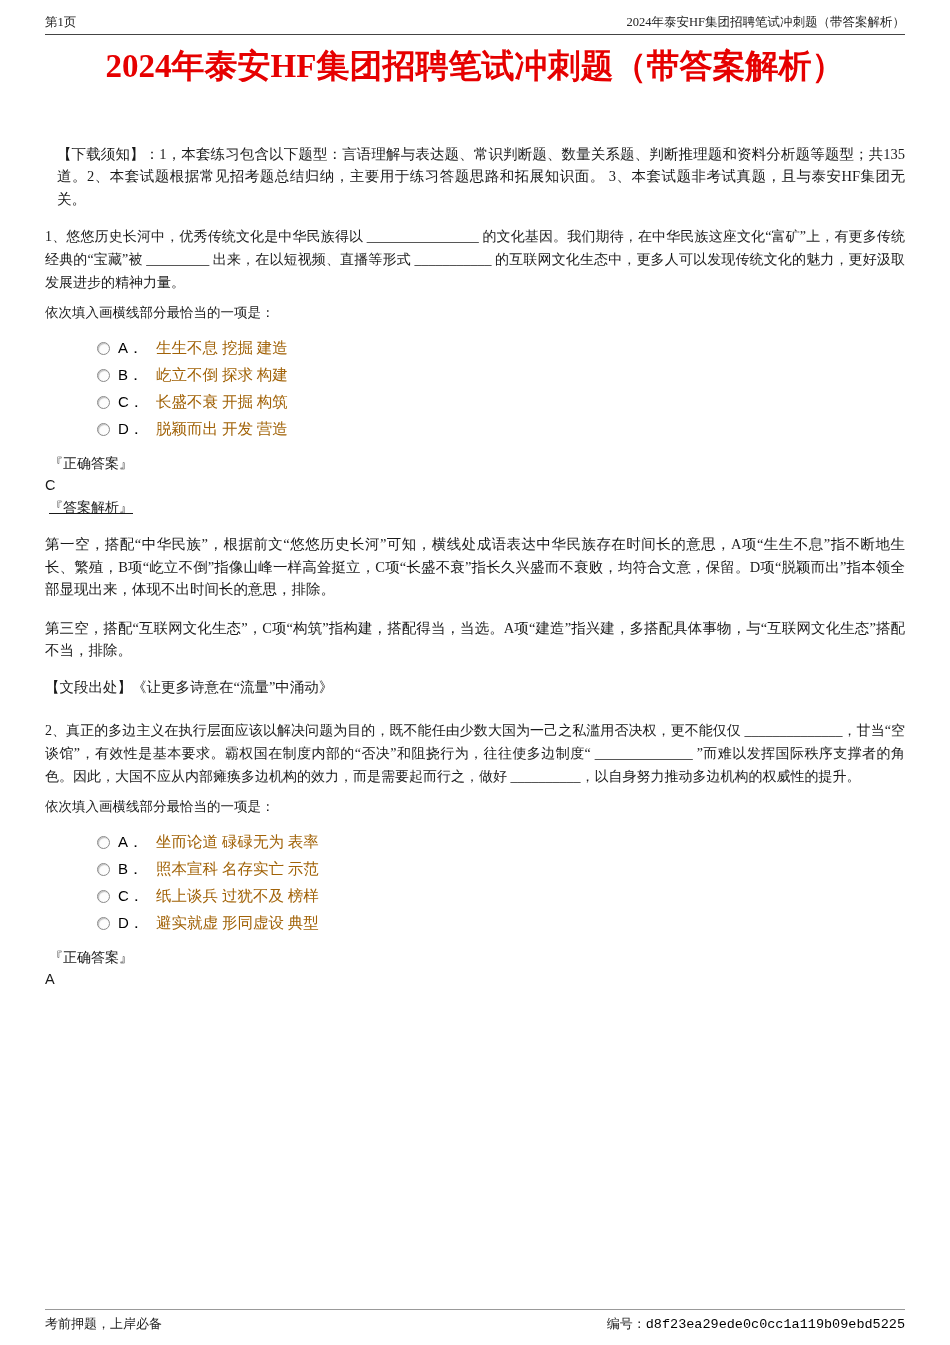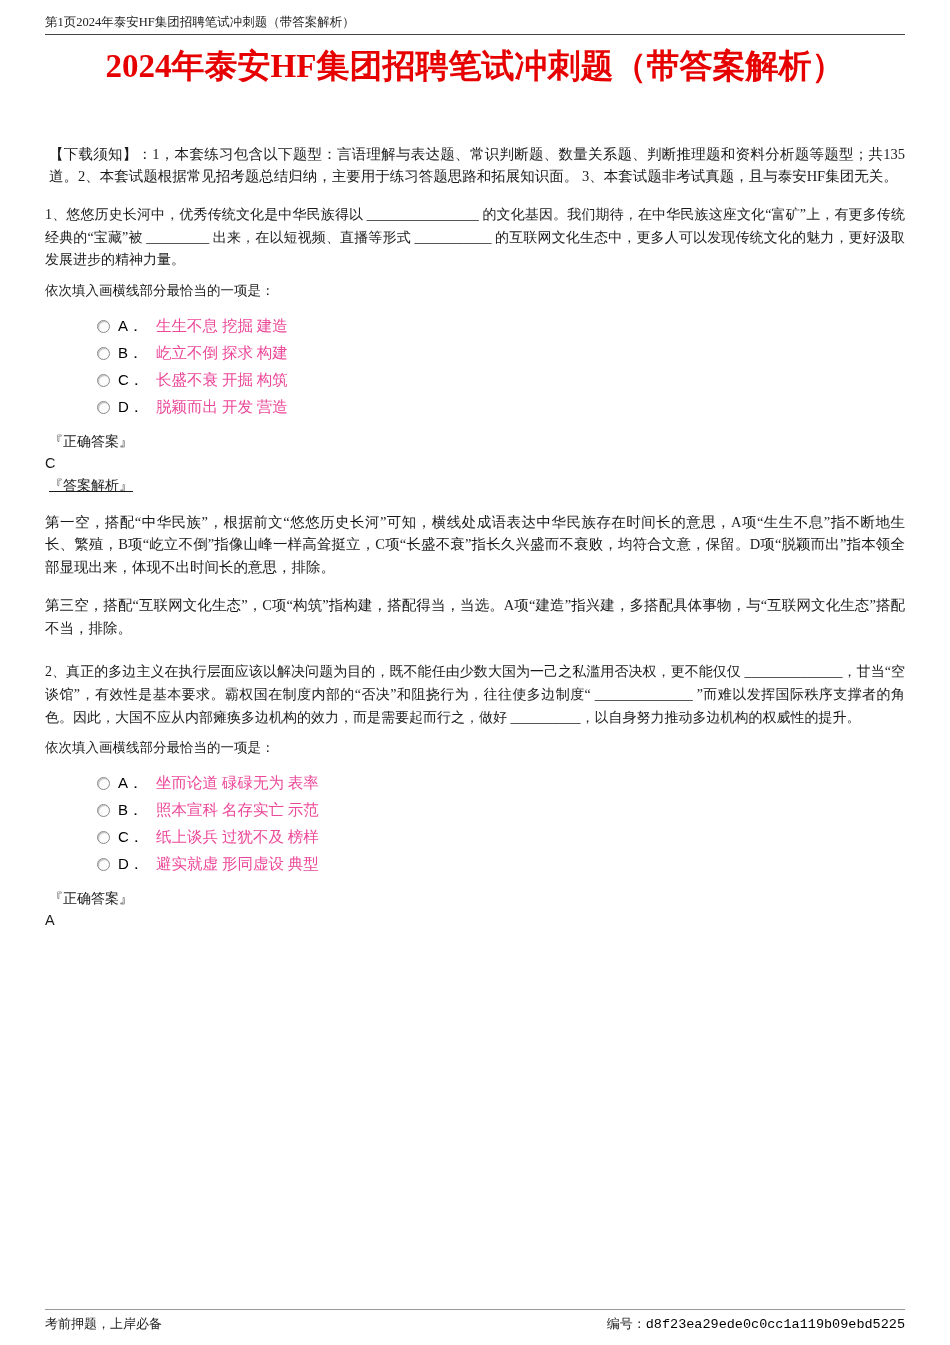--- a/index.html
+++ b/index.html
@@ -18,20 +18,21 @@
   .page {
     position: relative;
     width: 860px;
     margin: 0 auto;
     padding-top: 14px;
     box-sizing: border-box;
   }
   
   .running-header {
     display: flex;
+    justify-content: space-between;
     align-items: flex-end;
     font-size: 12.5px;
     color: #222;
     padding-bottom: 3px;
   }
   .running-header .right { font-family: "Liberation Serif", serif; }
   .header-rule {
     border: none;
     border-top: 1.5px solid #444;
     margin: 0 0 10px 0;
@@ -41,21 +42,21 @@
     text-align: center;
     color: #e60000;
     font-size: 33px;
     font-weight: bold;
     margin: 10px 0 0 0;
     line-height: 42px;
     font-family: "Liberation Serif", "DejaVu Serif", serif;
   }
   
   .notice {
-    margin: 56px 0 0 4px;
+    margin: 56px 0 0 12px;
     font-size: 14.5px;
     line-height: 1.55;
     text-align: justify;
   }
   
   .section-heading {
     margin: 70px 0 0 0;
     color: #2b2e83;
     font-size: 22.5px;
     font-weight: normal;
@@ -94,21 +95,21 @@
   }
   .opt-letter {
     font-family: "Liberation Sans", sans-serif;
     font-size: 15px;
     color: #000;
     width: 38px;
     flex: 0 0 auto;
   }
   .opt-text {
     font-size: 15.5px;
-    color: #ec4899;
+    color: #a16207;
   }
   .answer-label {
     margin: 12px 0 0 4px;
     font-size: 14px;
   }
   .answer-value {
     margin: 4px 0 0 0;
     font-family: "Liberation Sans", sans-serif;
     font-size: 14.5px;
   }
@@ -191,20 +192,21 @@
         <span class="opt-text">脱颖而出 开发 营造</span>
       </div>
     </div>
 
     <p class="answer-label">『正确答案』</p>
     <p class="answer-value">C</p>
     <p class="analysis-label">『答案解析』</p>
 
     <p class="para">第一空，搭配“中华民族”，根据前文“悠悠历史长河”可知，横线处成语表达中华民族存在时间长的意思，A项“生生不息”指不断地生长、繁殖，B项“屹立不倒”指像山峰一样高耸挺立，C项“长盛不衰”指长久兴盛而不衰败，均符合文意，保留。D项“脱颖而出”指本领全部显现出来，体现不出时间长的意思，排除。</p>
     <p class="para">第三空，搭配“互联网文化生态”，C项“构筑”指构建，搭配得当，当选。A项“建造”指兴建，多搭配具体事物，与“互联网文化生态”搭配不当，排除。</p>
+    <p class="para tight">【文段出处】《让更多诗意在“流量”中涌动》</p>
   </section>
 
   <section class="q2">
     <p class="stem">2、真正的多边主义在执行层面应该以解决问题为目的，既不能任由少数大国为一己之私滥用否决权，更不能仅仅 ______________，甘当“空谈馆”，有效性是基本要求。霸权国在制度内部的“否决”和阻挠行为，往往使多边制度“ ______________ ”而难以发挥国际秩序支撑者的角色。因此，大国不应从内部瘫痪多边机构的效力，而是需要起而行之，做好 __________，以自身努力推动多边机构的权威性的提升。</p>
     <p class="prompt">依次填入画横线部分最恰当的一项是：</p>
 
     <div class="options">
       <div class="option">
         <span class="radio"></span>
         <span class="opt-letter">A．</span>

